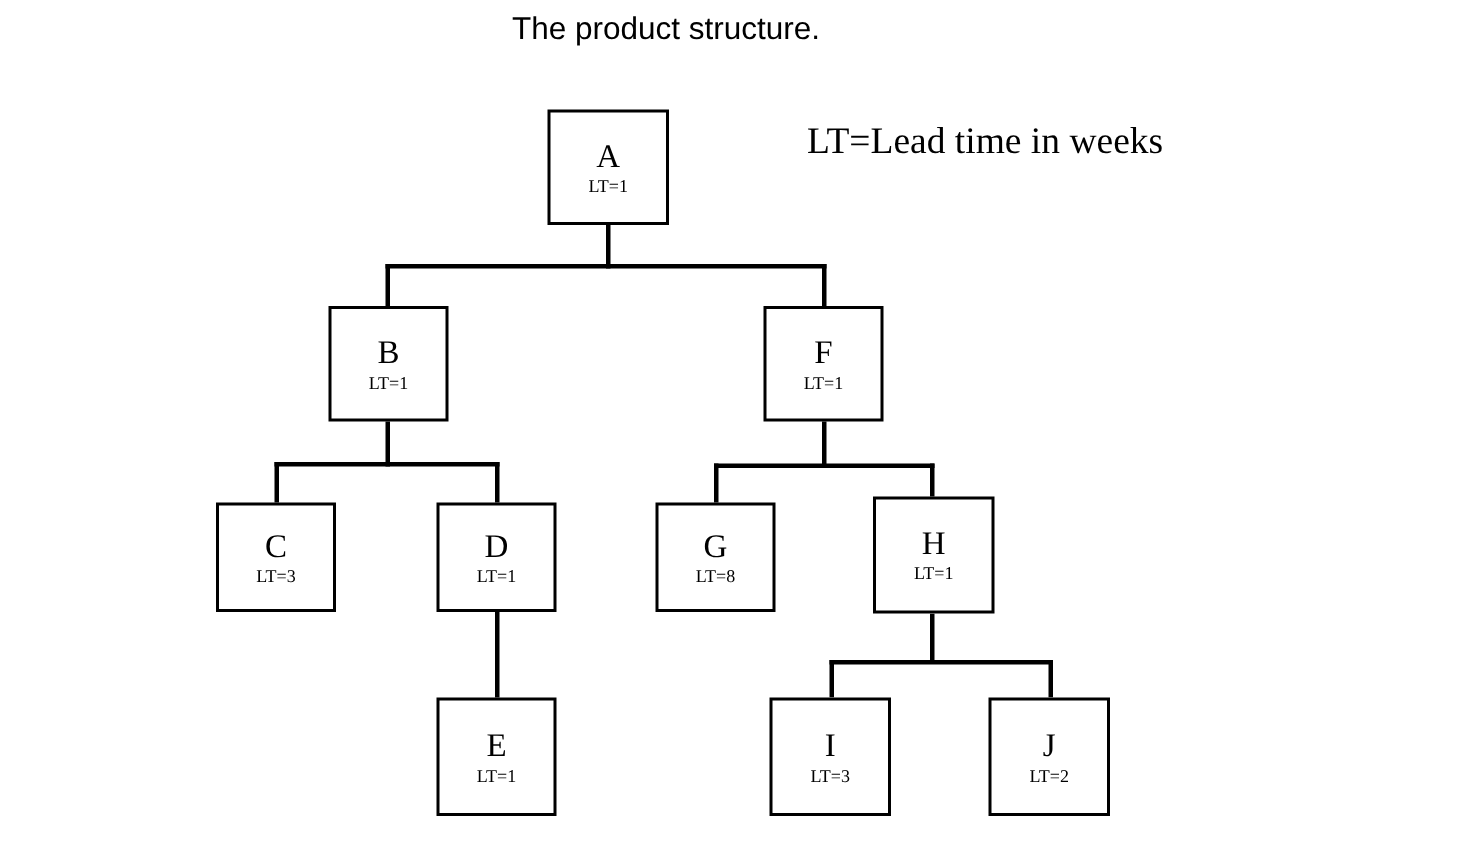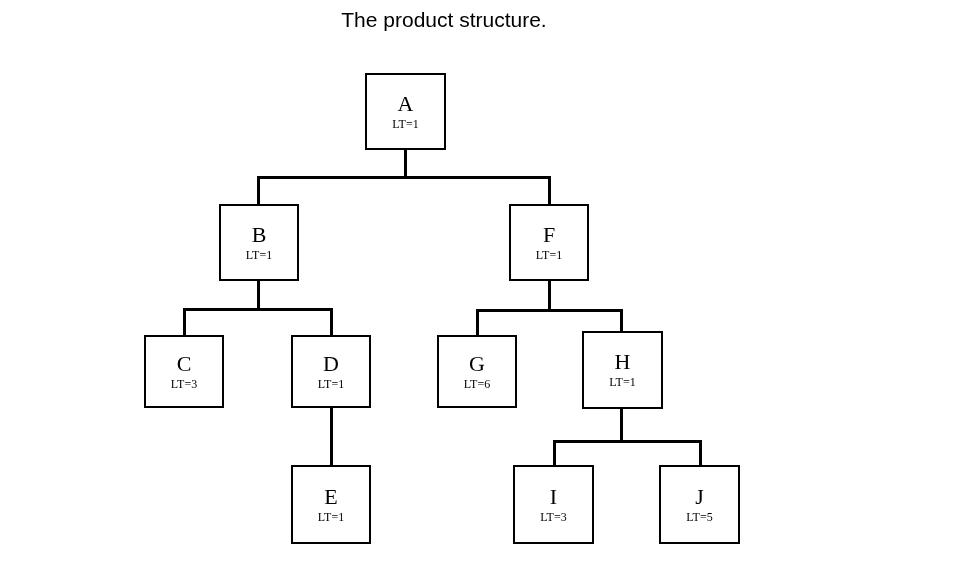--- a/index.html
+++ b/index.html
@@ -64,20 +64,21 @@
     z-index: 1;
   }
 </style>
 </head>
 <body>
 
 <div id="canvas">
 
   <div class="title">The product structure.</div>
 
+  <div class="legend">LT=Lead time in weeks</div>
 
   <div class="conn" style="left:404px; top:149px; width:3px; height:30px;"></div>
   <div class="conn" style="left:257px; top:176px; width:294px; height:3px;"></div>
   <div class="conn" style="left:257px; top:176px; width:3px; height:30px;"></div>
   <div class="conn" style="left:548px; top:176px; width:3px; height:30px;"></div>
 
   <div class="conn" style="left:257px; top:280px; width:3px; height:31px;"></div>
   <div class="conn" style="left:183px; top:308px; width:150px; height:3px;"></div>
   <div class="conn" style="left:183px; top:308px; width:3px; height:28px;"></div>
   <div class="conn" style="left:330px; top:308px; width:3px; height:28px;"></div>
@@ -114,36 +115,36 @@
     <span class="node-lt">LT=3</span>
   </div>
 
   <div class="node" style="left:291px; top:335px; width:80px; height:73px;">
     <span class="node-id">D</span>
     <span class="node-lt">LT=1</span>
   </div>
 
   <div class="node" style="left:437px; top:335px; width:80px; height:73px;">
     <span class="node-id">G</span>
-    <span class="node-lt">LT=6</span>
+    <span class="node-lt">LT=8</span>
   </div>
 
   <div class="node" style="left:582px; top:331px; width:81px; height:78px;">
     <span class="node-id">H</span>
     <span class="node-lt">LT=1</span>
   </div>
 
   <div class="node" style="left:291px; top:465px; width:80px; height:79px;">
     <span class="node-id">E</span>
     <span class="node-lt">LT=1</span>
   </div>
 
   <div class="node" style="left:513px; top:465px; width:81px; height:79px;">
     <span class="node-id">I</span>
     <span class="node-lt">LT=3</span>
   </div>
 
   <div class="node" style="left:659px; top:465px; width:81px; height:79px;">
     <span class="node-id">J</span>
-    <span class="node-lt">LT=5</span>
+    <span class="node-lt">LT=2</span>
   </div>
 
 </div>
 
 </body></html>

